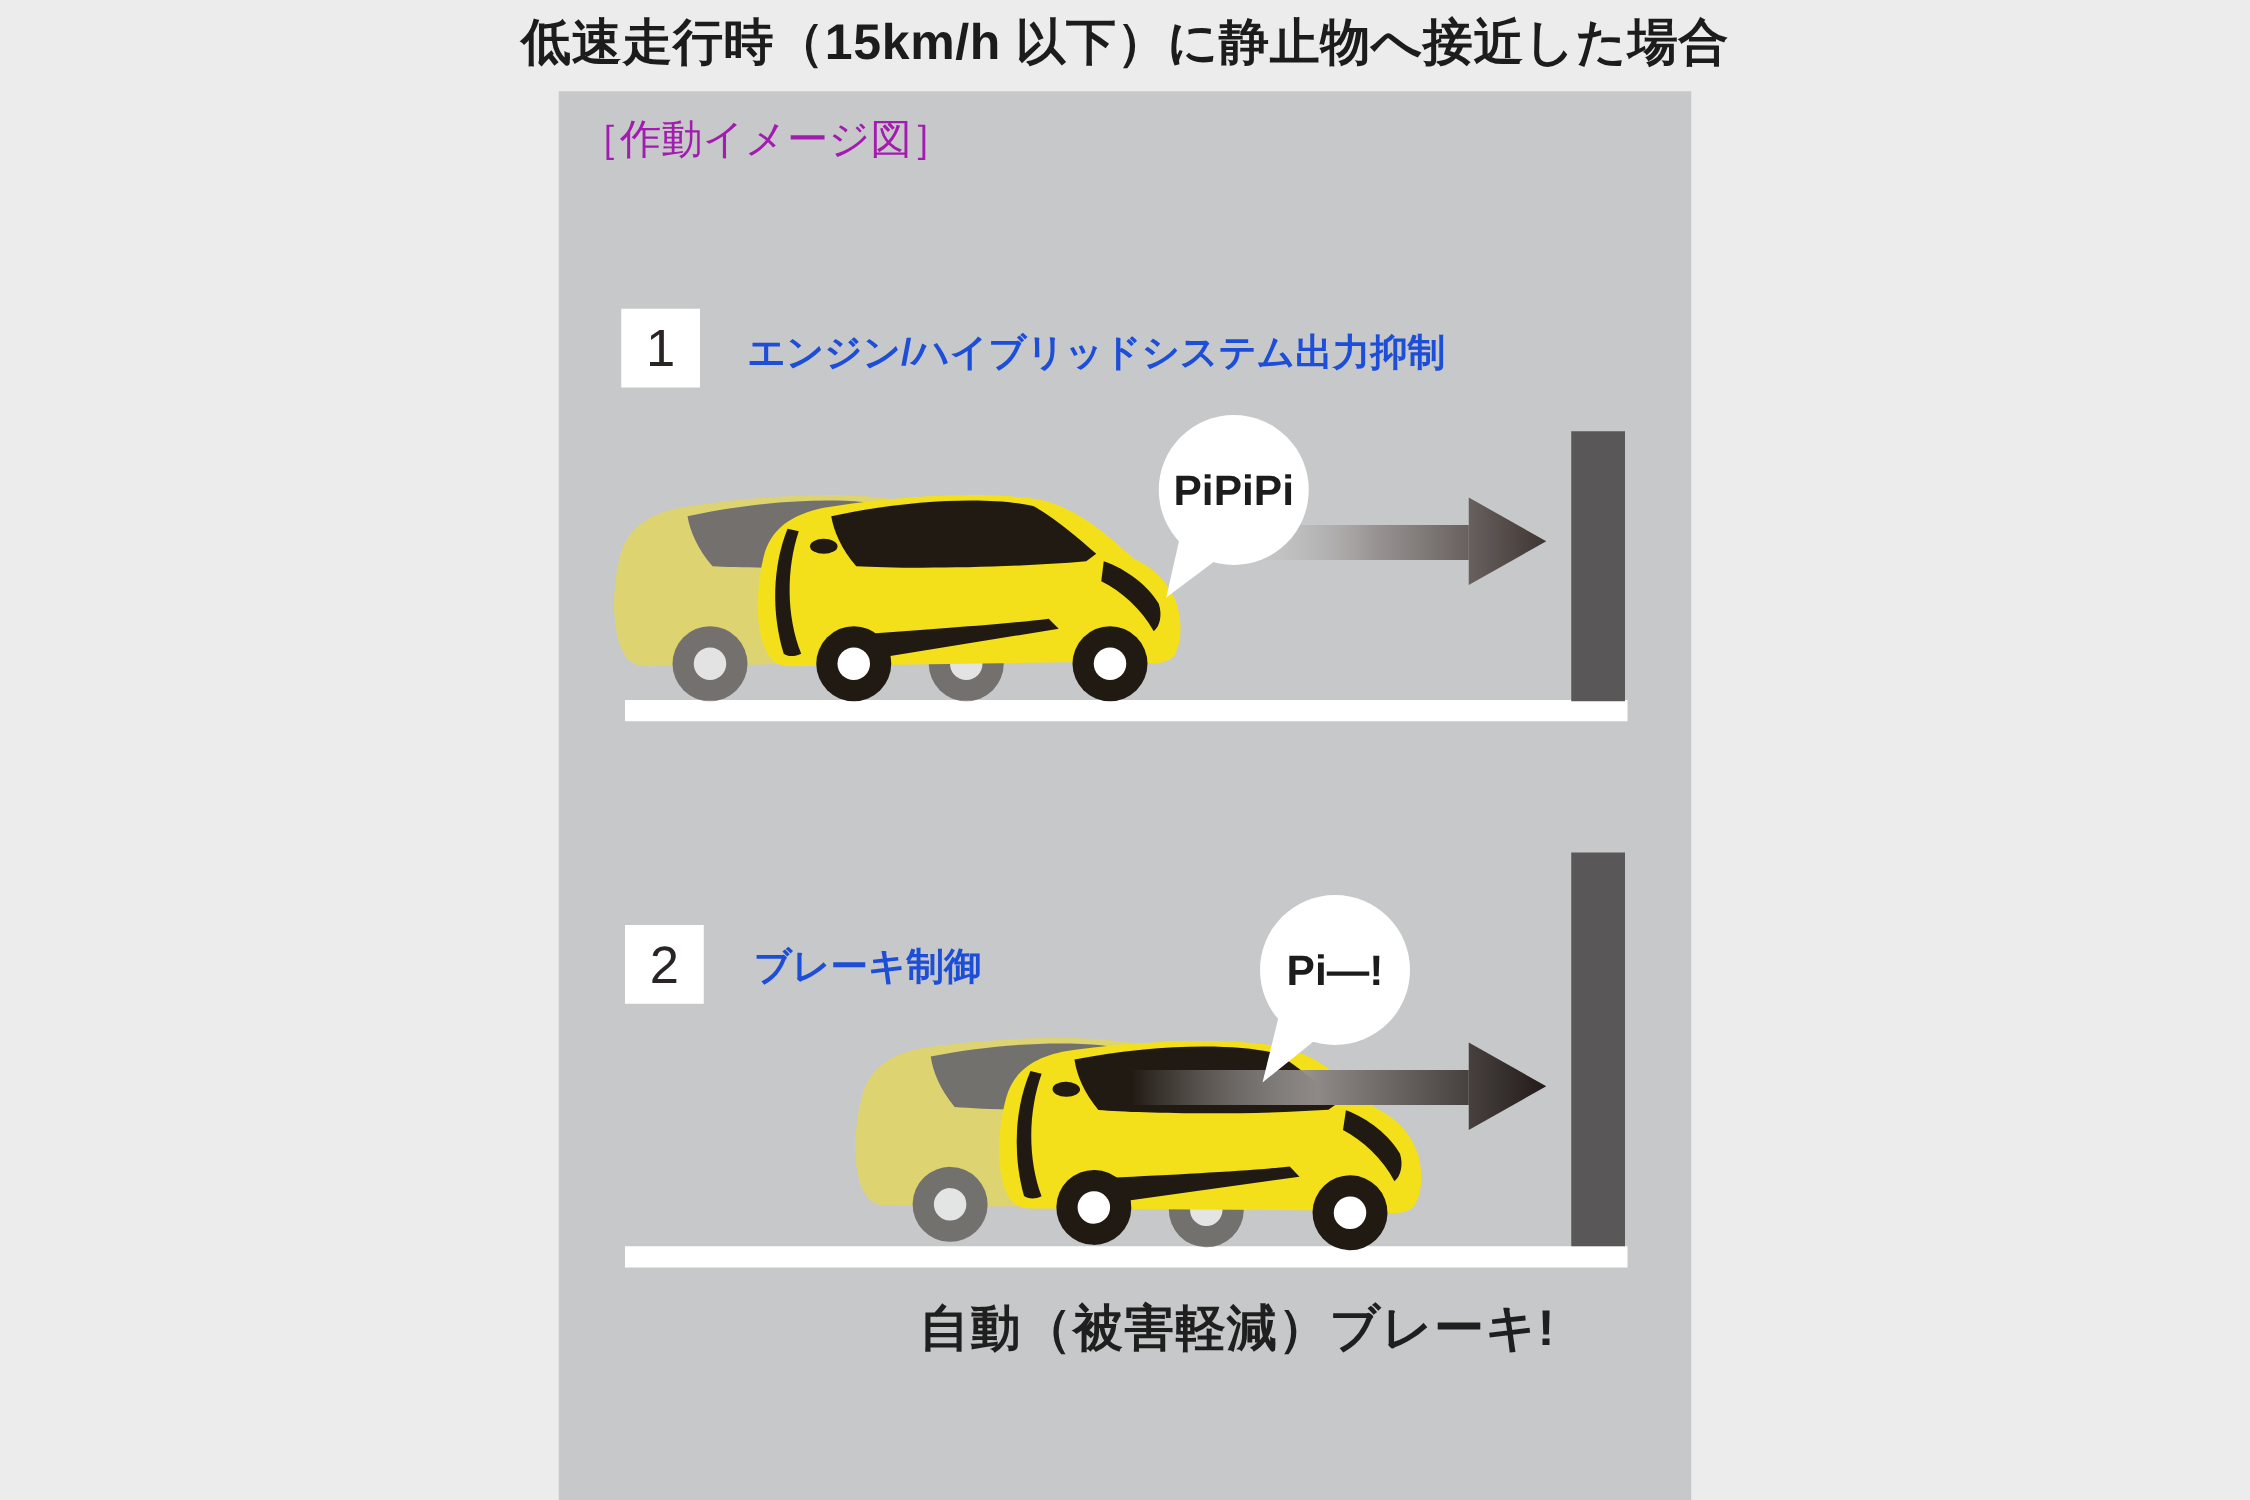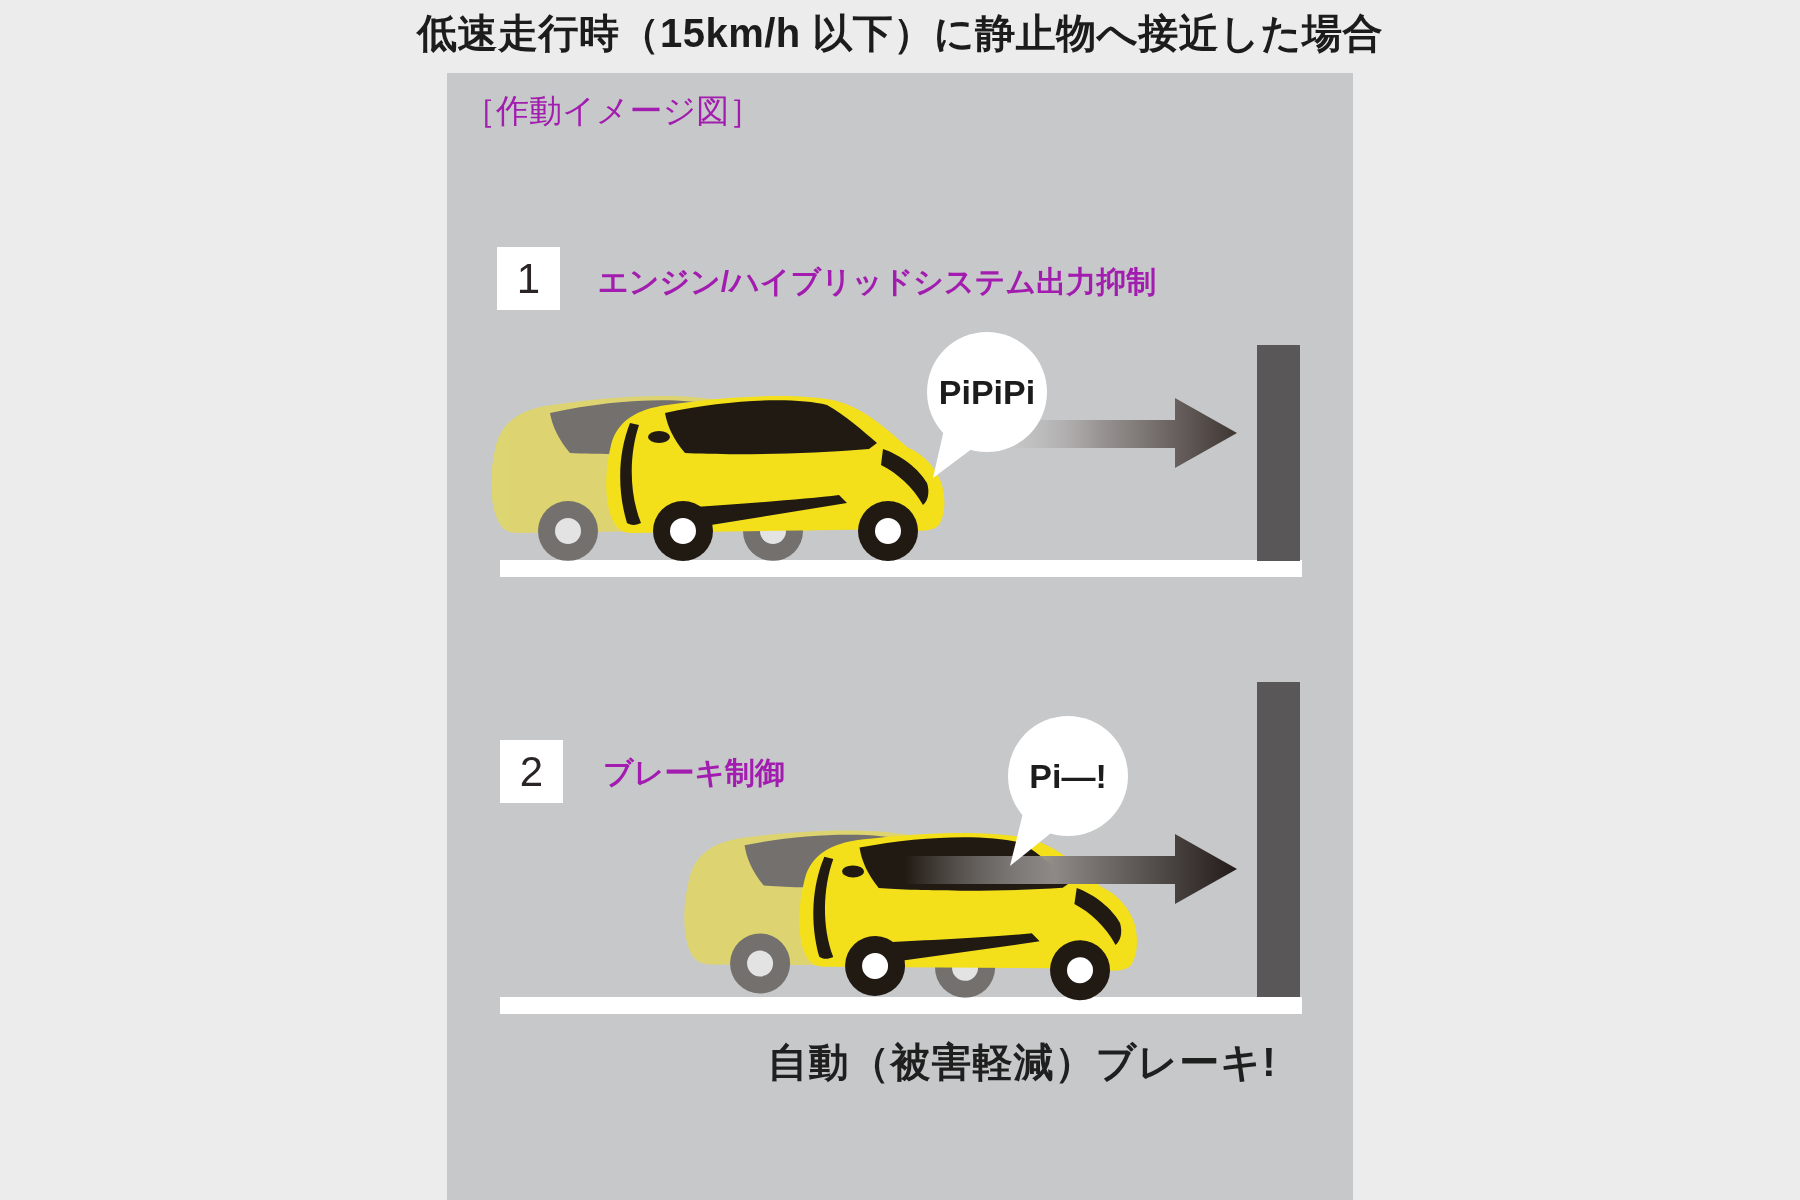--- a/index.html
+++ b/index.html
@@ -23,21 +23,21 @@
     font-size:33px;font-weight:500;color:#a21caf;
   }
   .badge{
     position:absolute;width:63px;height:63px;background:#ffffff;
     display:flex;align-items:center;justify-content:center;
     font-size:42px;font-weight:500;color:#2a2524;
   }
   .badge.b1{left:50px;top:174px;}
   .badge.b2{left:53px;top:667px;}
   .step-label{
-    position:absolute;font-size:30px;font-weight:700;color:#a21caf;
+    position:absolute;font-size:30px;font-weight:700;color:#1d4ed8;
     white-space:nowrap;
   }
   .step-label.l1{left:151px;top:189px;}
   .step-label.l2{left:156px;top:680px;}
   .road{
     position:absolute;left:53px;width:802px;height:17px;background:#ffffff;z-index:1;
   }
   .road.r1{top:487px;}
   .road.r2{top:924px;}
   .wall{
@@ -55,21 +55,20 @@
   .bubble.s1{left:468px;top:257px;}
   .bubble.s2{left:549px;top:641px;}
   .bubble text{
     font-family:"Liberation Sans","DejaVu Sans",sans-serif;
     font-size:34px;font-weight:700;fill:#1c1c1c;
   }
   .caption{
     position:absolute;left:0px;top:962px;width:1086px;
     text-align:center;font-size:40px;font-weight:700;color:#1f1f1f;
     letter-spacing:1px;
-    margin-left:32px;
   }
 </style>
 </head>
 <body>
 
 <div class="stage">
 
   <div class="title">低速走行時（15km/h 以下）に静止物へ接近した場合</div>
 
   <div class="panel">

